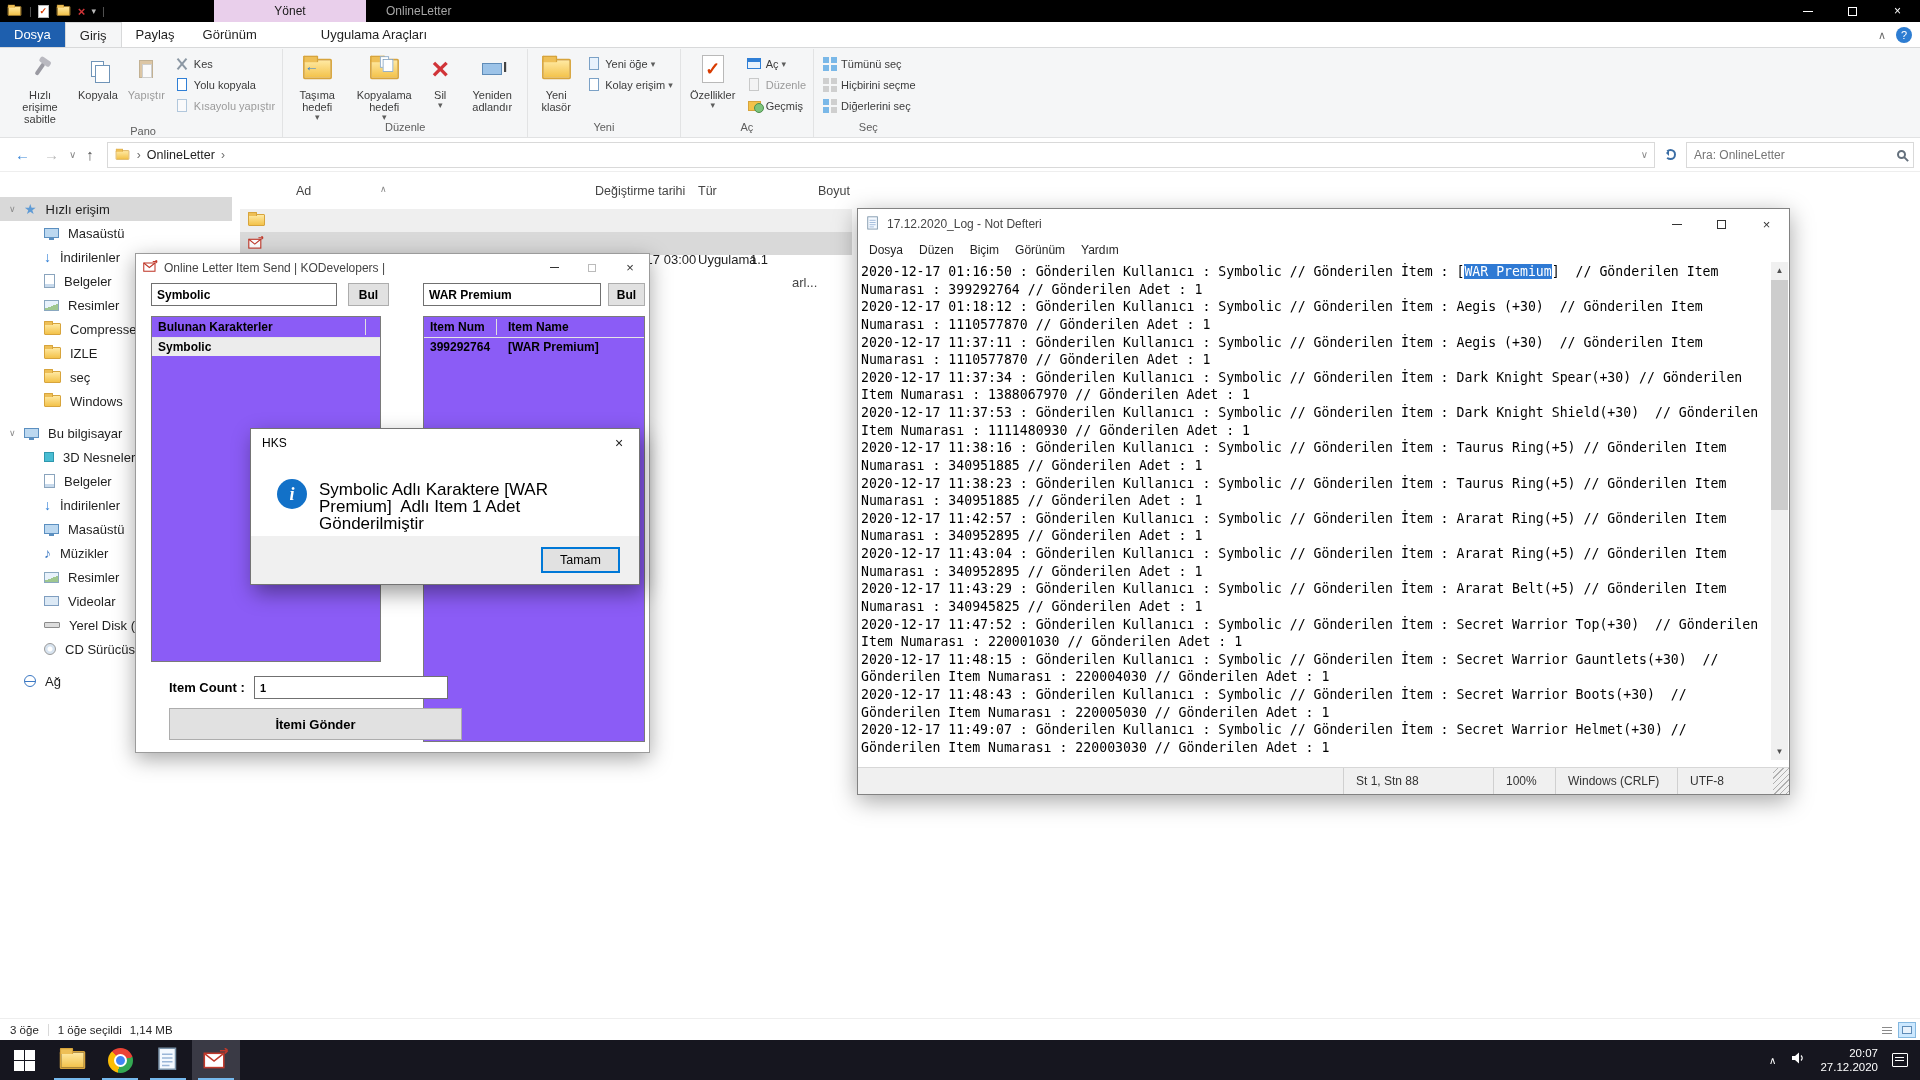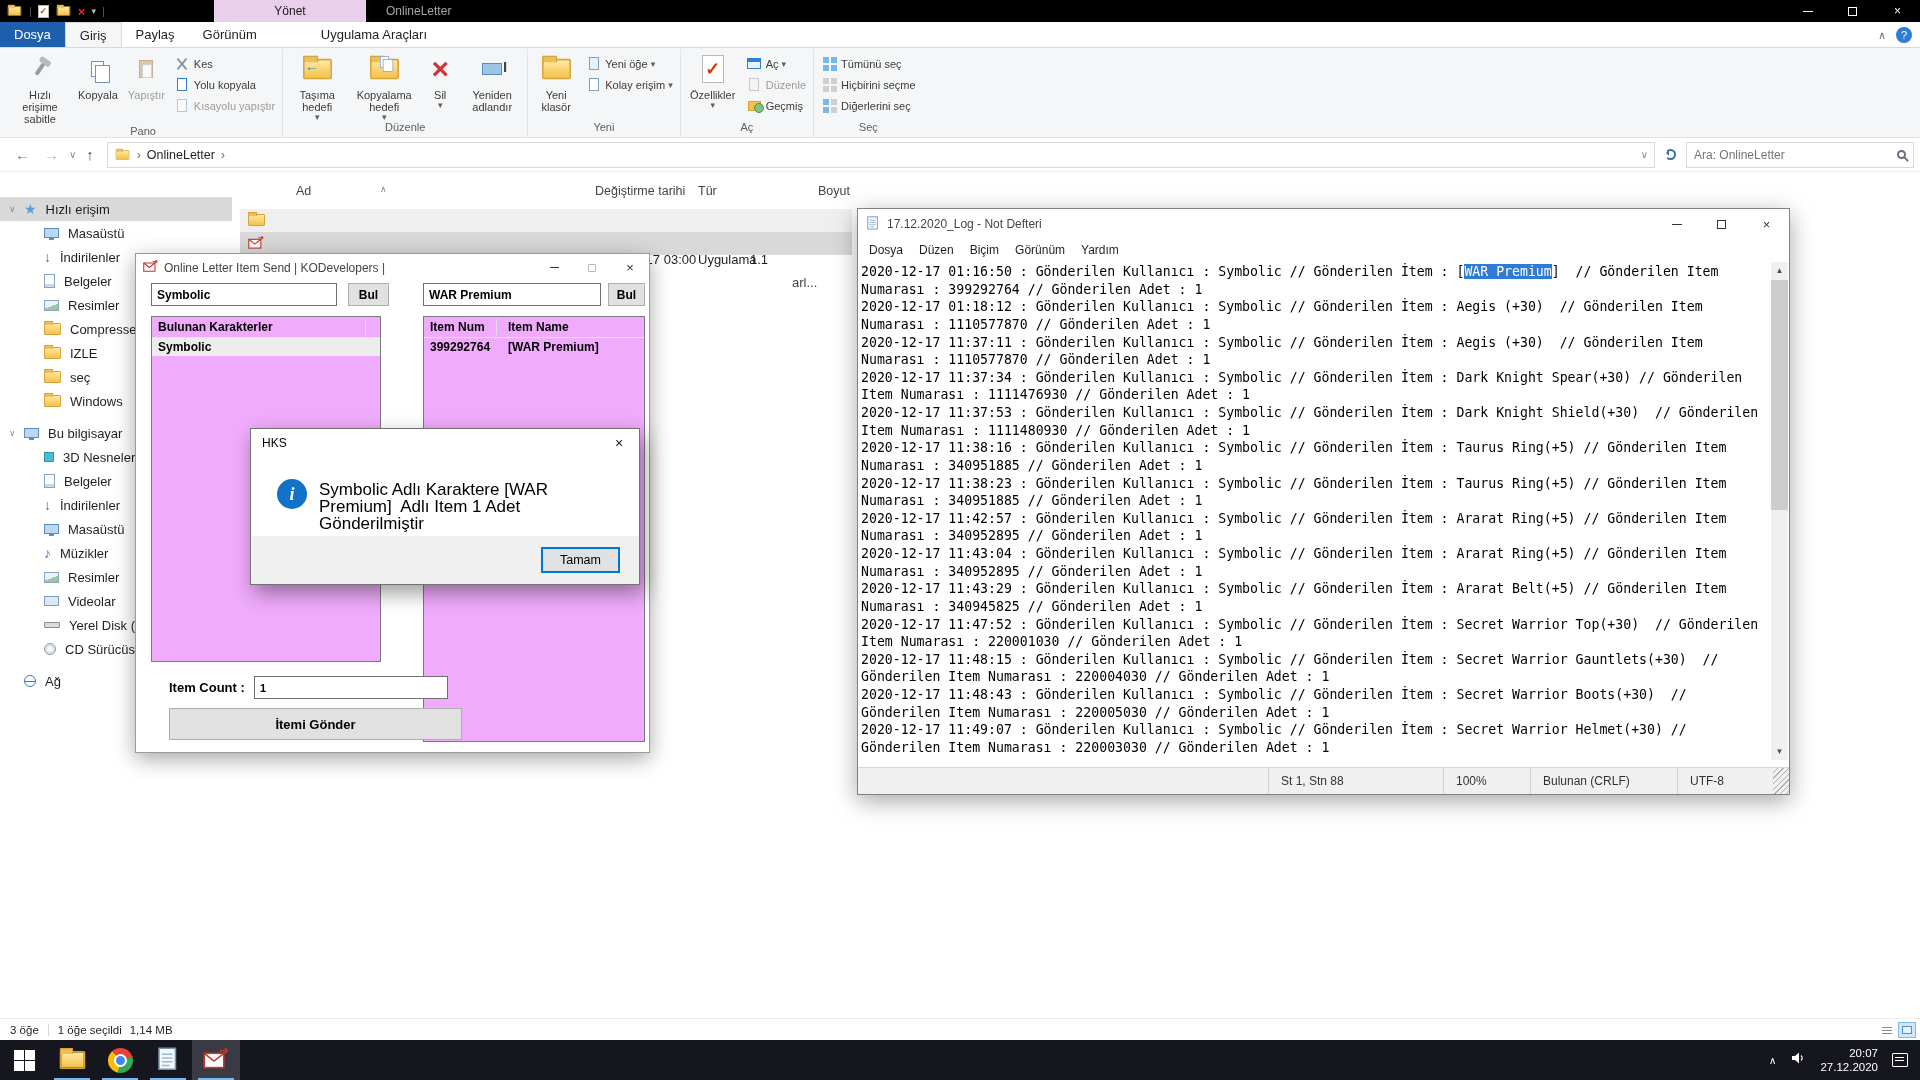--- a/index.html
+++ b/index.html
@@ -124,21 +124,21 @@
 
   
   #olwin { position:absolute; left:135px; top:253px; width:515px; height:500px; background:#fff; border:1px solid #9b9b9b; box-shadow:0 6px 20px rgba(0,0,0,.35); z-index:5; font-size:12px; }
   .ol-title { position:relative; height:27px; display:flex; align-items:center; padding-left:7px; gap:6px; color:#444; }
   .ol-ctrls { position:absolute; right:0; top:0; height:27px; display:flex; }
   .olc { width:38px; height:27px; display:flex; align-items:center; justify-content:center; color:#333; font-size:13px; }
   .olc .minbar { width:9px; height:1px; background:#333; }
   .olc .maxbox { width:8px; height:8px; border:1px solid #bbb; }
   .ol-input { position:absolute; height:23px; border:1px solid #707070; font-weight:700; font-size:12px; padding:0 5px; font-family:inherit; outline:none; color:#000; }
   .ol-btn { position:absolute; height:23px; background:#e1e1e1; border:1px solid #adadad; font-weight:700; font-size:12px; display:flex; align-items:center; justify-content:center; color:#000; }
-  .ol-list { position:absolute; background:#f0abfc; border:1px solid #7a7a7a; font-weight:700; }
+  .ol-list { position:absolute; background:#8b5cf6; border:1px solid #7a7a7a; font-weight:700; }
   .ol-lh { height:21px; border-bottom:1px solid #e5e5e5; display:flex; align-items:center; padding:0 6px; position:relative; }
   .ol-lh .coldiv { position:absolute; top:2px; bottom:2px; width:1px; background:#e0e0e0; }
   .ol-lrow { height:18px; display:flex; align-items:center; padding:0 6px; }
   .ol-lrow.sel { background:#ececec; }
   .ol-label { position:absolute; font-weight:700; font-size:13px; color:#000; }
   .ol-send { position:absolute; background:#e1e1e1; border:1px solid #adadad; font-weight:700; font-size:13px; display:flex; align-items:center; justify-content:center; color:#000; }
 
   
   #hks { position:absolute; left:250px; top:428px; width:390px; height:157px; background:#fff; border:1px solid #747474; box-shadow:4px 8px 20px rgba(0,0,0,.4); z-index:7; }
   .hks-title { position:relative; height:28px; display:flex; align-items:center; padding-left:11px; font-size:12px; color:#000; }
@@ -158,21 +158,21 @@
   .npc .maxbox { width:9px; height:9px; border:1px solid #333; }
   .np-menu { height:22px; display:flex; align-items:center; font-size:12px; color:#1f1f1f; padding-left:3px; }
   .np-menu > div { padding:0 8px; }
   .np-text { position:absolute; left:3px; right:20px; top:54px; bottom:34px; overflow:hidden; font-family:"DejaVu Sans Mono",monospace; font-size:13.2px; color:#000; }
   .nline { height:17.64px; line-height:17.64px; white-space:pre; }
   .nsel { background:#2f7ad4; color:#fff; }
   .np-scroll { position:absolute; right:1px; top:53px; bottom:34px; width:17px; background:#f0f0f0; }
   .np-scroll .arr { position:absolute; left:0; width:17px; height:17px; display:flex; align-items:center; justify-content:center; font-size:8px; color:#505050; }
   .np-thumb { position:absolute; left:0; top:18px; width:17px; height:230px; background:#cdcdcd; }
   .np-status { position:absolute; left:0; right:0; bottom:0; height:27px; background:#f0f0f0; border-top:1px solid #d7d7d7; display:flex; align-items:center; font-size:12px; color:#333; }
-  .np-status .seg { border-left:1px solid #d0d0d0; height:100%; display:flex; align-items:center; padding:0 12px;margin-left:25px; }
+  .np-status .seg { border-left:1px solid #d0d0d0; height:100%; display:flex; align-items:center; padding:0 12px; }
   .np-grip { width:16px; height:100%; background:repeating-linear-gradient(135deg,#0000 0 3px,#b0b0b0 3px 4px); margin-left:0; }
 
   
   #taskbar { position:absolute; left:0; bottom:0; width:1920px; height:40px; background:#16161f; z-index:10; display:flex; align-items:stretch; }
   .tb-btn { width:48px; display:flex; align-items:center; justify-content:center; position:relative; }
   .tb-btn.running::after { content:""; position:absolute; left:6px; right:6px; bottom:0; height:2px; background:#76b9ed; }
   .tb-btn.active { background:#3a3a45; }
   .winlogo { width:21px; height:21px; background-image:linear-gradient(#fff,#fff),linear-gradient(#fff,#fff),linear-gradient(#fff,#fff),linear-gradient(#fff,#fff); background-size:10px 10px; background-position:0 0,11px 0,0 11px,11px 11px; background-repeat:no-repeat; }
   .tb-fold { transform:scale(1.5); }
   .chrome { width:25px; height:25px; border-radius:50%; background:conic-gradient(from -45deg,#ea4335 0 33%,#34a853 0 66%,#fbbc05 0 100%); position:relative; }
@@ -640,21 +640,21 @@
       <div>Yardım</div>
     </div>
     <div class="np-text" id="notepad-lines">
         <div class="nline">2020-12-17 01:16:50 : Gönderilen Kullanıcı : Symbolic // Gönderilen İtem : [<span class="nsel">WAR Premium</span>]  // Gönderilen Item</div>
         <div class="nline">Numarası : 399292764 // Gönderilen Adet : 1</div>
         <div class="nline">2020-12-17 01:18:12 : Gönderilen Kullanıcı : Symbolic // Gönderilen İtem : Aegis (+30)  // Gönderilen Item</div>
         <div class="nline">Numarası : 1110577870 // Gönderilen Adet : 1</div>
         <div class="nline">2020-12-17 11:37:11 : Gönderilen Kullanıcı : Symbolic // Gönderilen İtem : Aegis (+30)  // Gönderilen Item</div>
         <div class="nline">Numarası : 1110577870 // Gönderilen Adet : 1</div>
         <div class="nline">2020-12-17 11:37:34 : Gönderilen Kullanıcı : Symbolic // Gönderilen İtem : Dark Knight Spear(+30) // Gönderilen</div>
-        <div class="nline">Item Numarası : 1111476930 // Gönderilen Adet : 1</div>
+        <div class="nline">Item Numarası : 1388067970 // Gönderilen Adet : 1</div>
         <div class="nline">2020-12-17 11:37:53 : Gönderilen Kullanıcı : Symbolic // Gönderilen İtem : Dark Knight Shield(+30)  // Gönderilen</div>
         <div class="nline">Item Numarası : 1111480930 // Gönderilen Adet : 1</div>
         <div class="nline">2020-12-17 11:38:16 : Gönderilen Kullanıcı : Symbolic // Gönderilen İtem : Taurus Ring(+5) // Gönderilen Item</div>
         <div class="nline">Numarası : 340951885 // Gönderilen Adet : 1</div>
         <div class="nline">2020-12-17 11:38:23 : Gönderilen Kullanıcı : Symbolic // Gönderilen İtem : Taurus Ring(+5) // Gönderilen Item</div>
         <div class="nline">Numarası : 340951885 // Gönderilen Adet : 1</div>
         <div class="nline">2020-12-17 11:42:57 : Gönderilen Kullanıcı : Symbolic // Gönderilen İtem : Ararat Ring(+5) // Gönderilen Item</div>
         <div class="nline">Numarası : 340952895 // Gönderilen Adet : 1</div>
         <div class="nline">2020-12-17 11:43:04 : Gönderilen Kullanıcı : Symbolic // Gönderilen İtem : Ararat Ring(+5) // Gönderilen Item</div>
         <div class="nline">Numarası : 340952895 // Gönderilen Adet : 1</div>
@@ -671,21 +671,21 @@
       </div>
     <div class="np-scroll">
       <span class="arr" style="top:0">▲</span>
       <div class="np-thumb"></div>
       <span class="arr" style="bottom:0">▼</span>
     </div>
     <div class="np-status">
       <div style="flex:1"></div>
       <div class="seg" style="width:150px">St 1, Stn 88</div>
       <div class="seg" style="width:62px">100%</div>
-      <div class="seg" style="width:122px">Bulunan (CRLF)</div>
+      <div class="seg" style="width:122px">Windows (CRLF)</div>
       <div class="seg" style="width:96px">UTF-8</div>
       <div class="np-grip"></div>
     </div>
   </div>
 
   <div id="taskbar">
     <div class="tb-btn">
         <span class="winlogo"></span>
       </div>
     <div class="tb-btn running">

